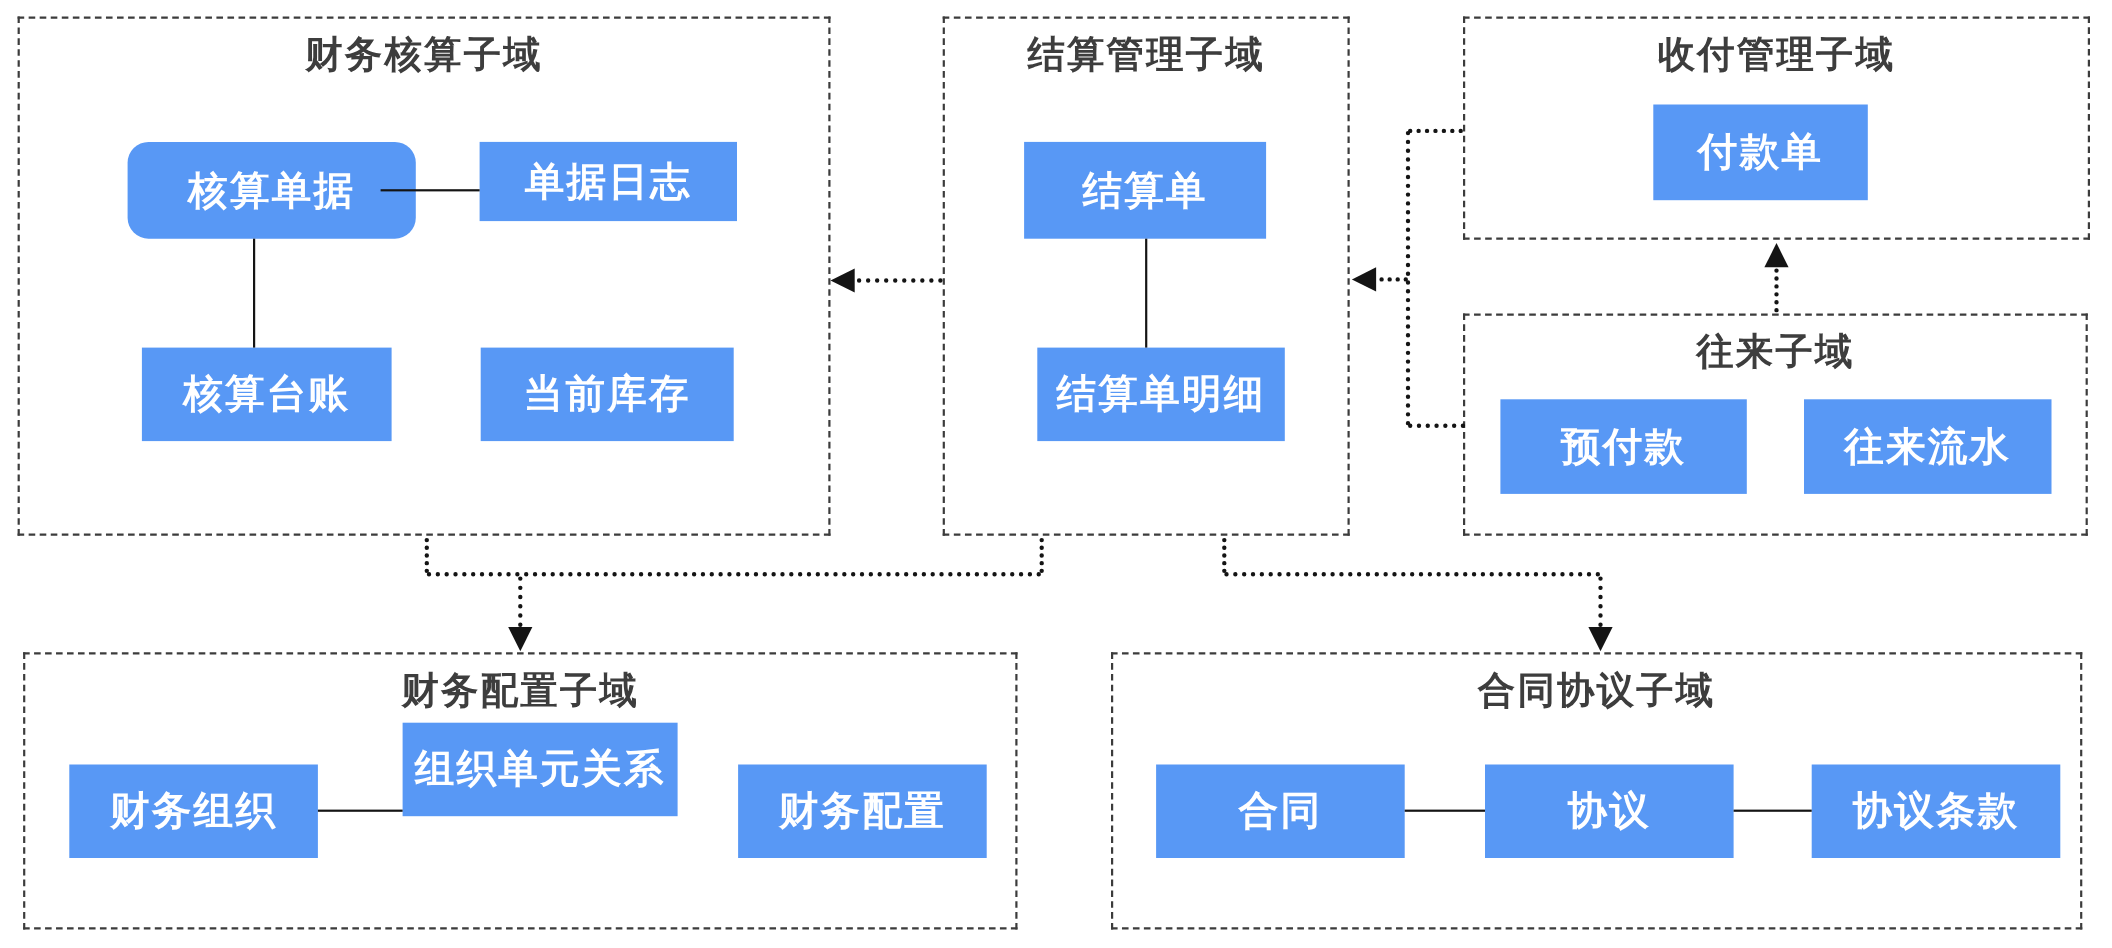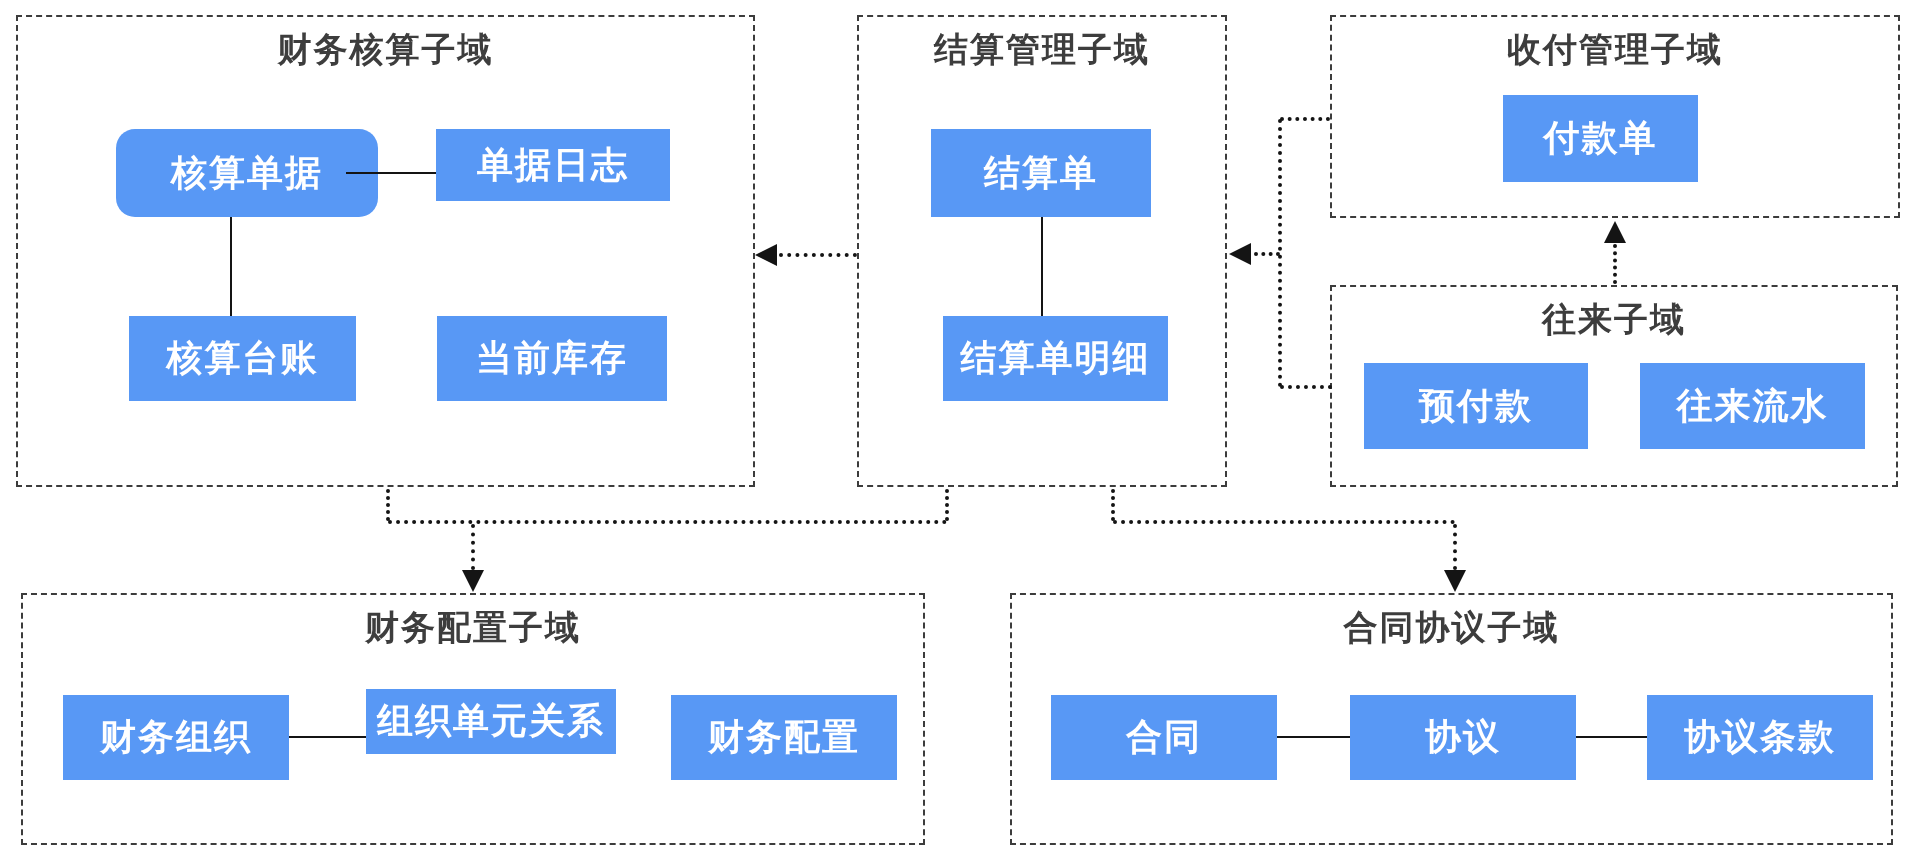--- a/index.html
+++ b/index.html
@@ -89,21 +89,21 @@
 
   <div class="entity" style="left:931px; top:129px; width:220px; height:88px;">结算单</div>
   <div class="entity" style="left:931px; top:316px; width:225px; height:85px;margin-left:12px;">结算单明细</div>
 
   <div class="entity" style="left:1503px; top:95px; width:195px; height:87px;">付款单</div>
 
   <div class="entity" style="left:1364px; top:363px; width:224px; height:86px;">预付款</div>
   <div class="entity" style="left:1640px; top:363px; width:225px; height:86px;">往来流水</div>
 
   <div class="entity" style="left:63px; top:695px; width:226px; height:85px;">财务组织</div>
-  <div class="entity" style="left:366px; top:689px; width:250px; height:65px;text-align:right;">组织单元关系</div>
+  <div class="entity" style="left:366px; top:657px; width:250px; height:85px;text-align:right;">组织单元关系</div>
   <div class="entity" style="left:671px; top:695px; width:226px; height:85px;text-align:right;">财务配置</div>
 
   <div class="entity" style="left:1051px; top:695px; width:226px; height:85px;">合同</div>
   <div class="entity" style="left:1350px; top:695px; width:226px; height:85px;">协议</div>
   <div class="entity" style="left:1647px; top:695px; width:226px; height:85px;">协议条款</div>
 
   <div class="sline" style="left:346px; top:172px; width:90px; height:2px;"></div>
   <div class="sline" style="left:230px; top:217px; width:2px; height:99px;"></div>
   <div class="sline" style="left:1041px; top:217px; width:2px; height:99px;"></div>
   <div class="sline" style="left:289px; top:736px; width:77px; height:2px;"></div>

